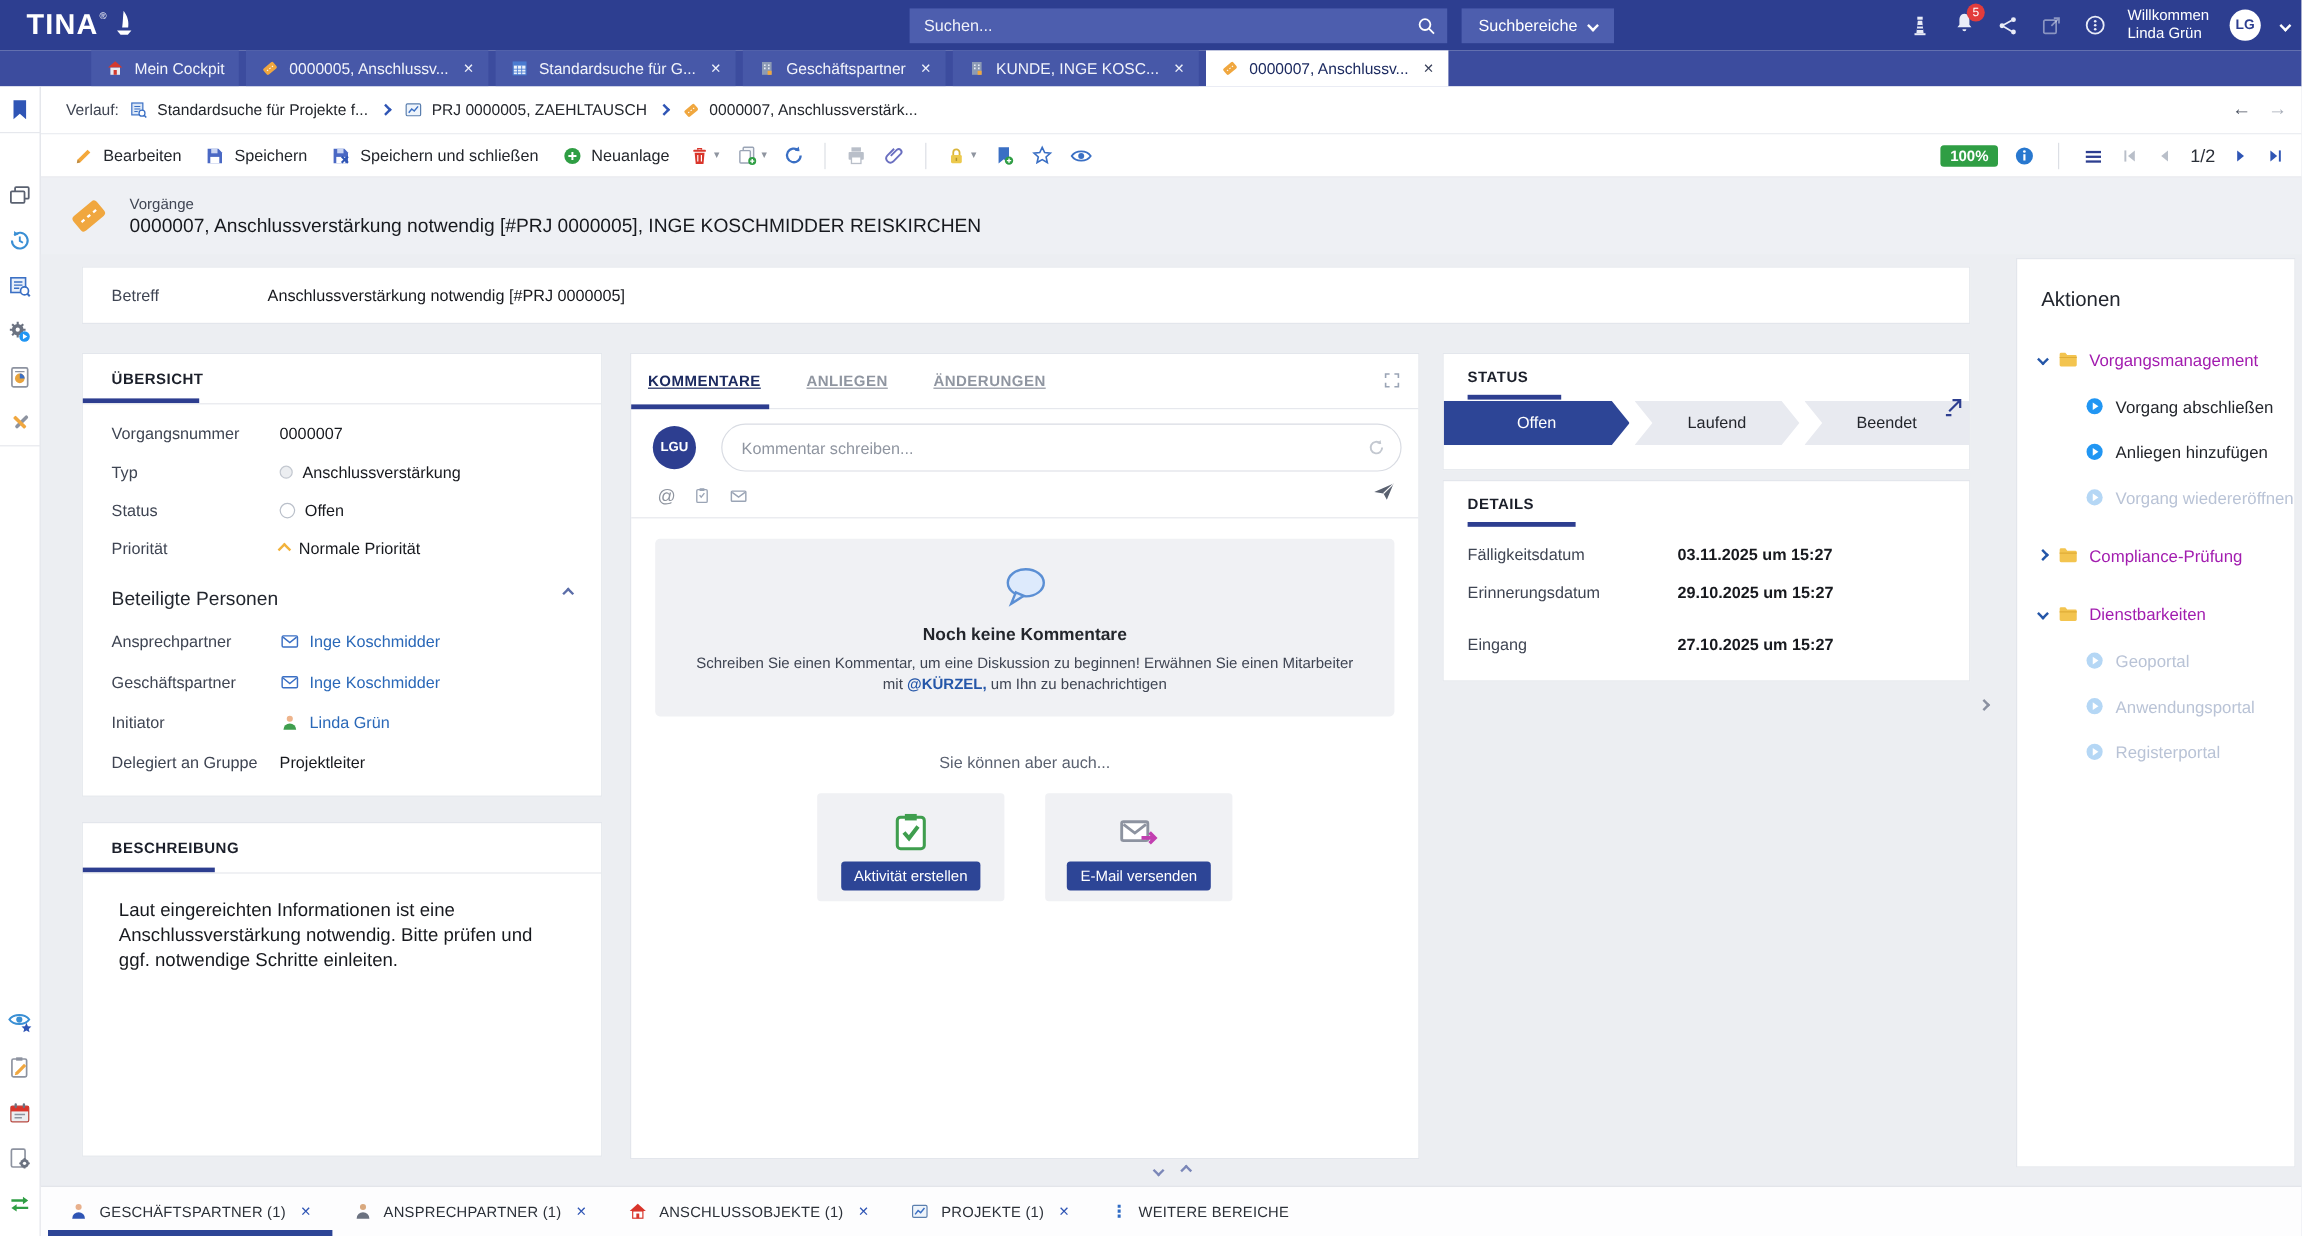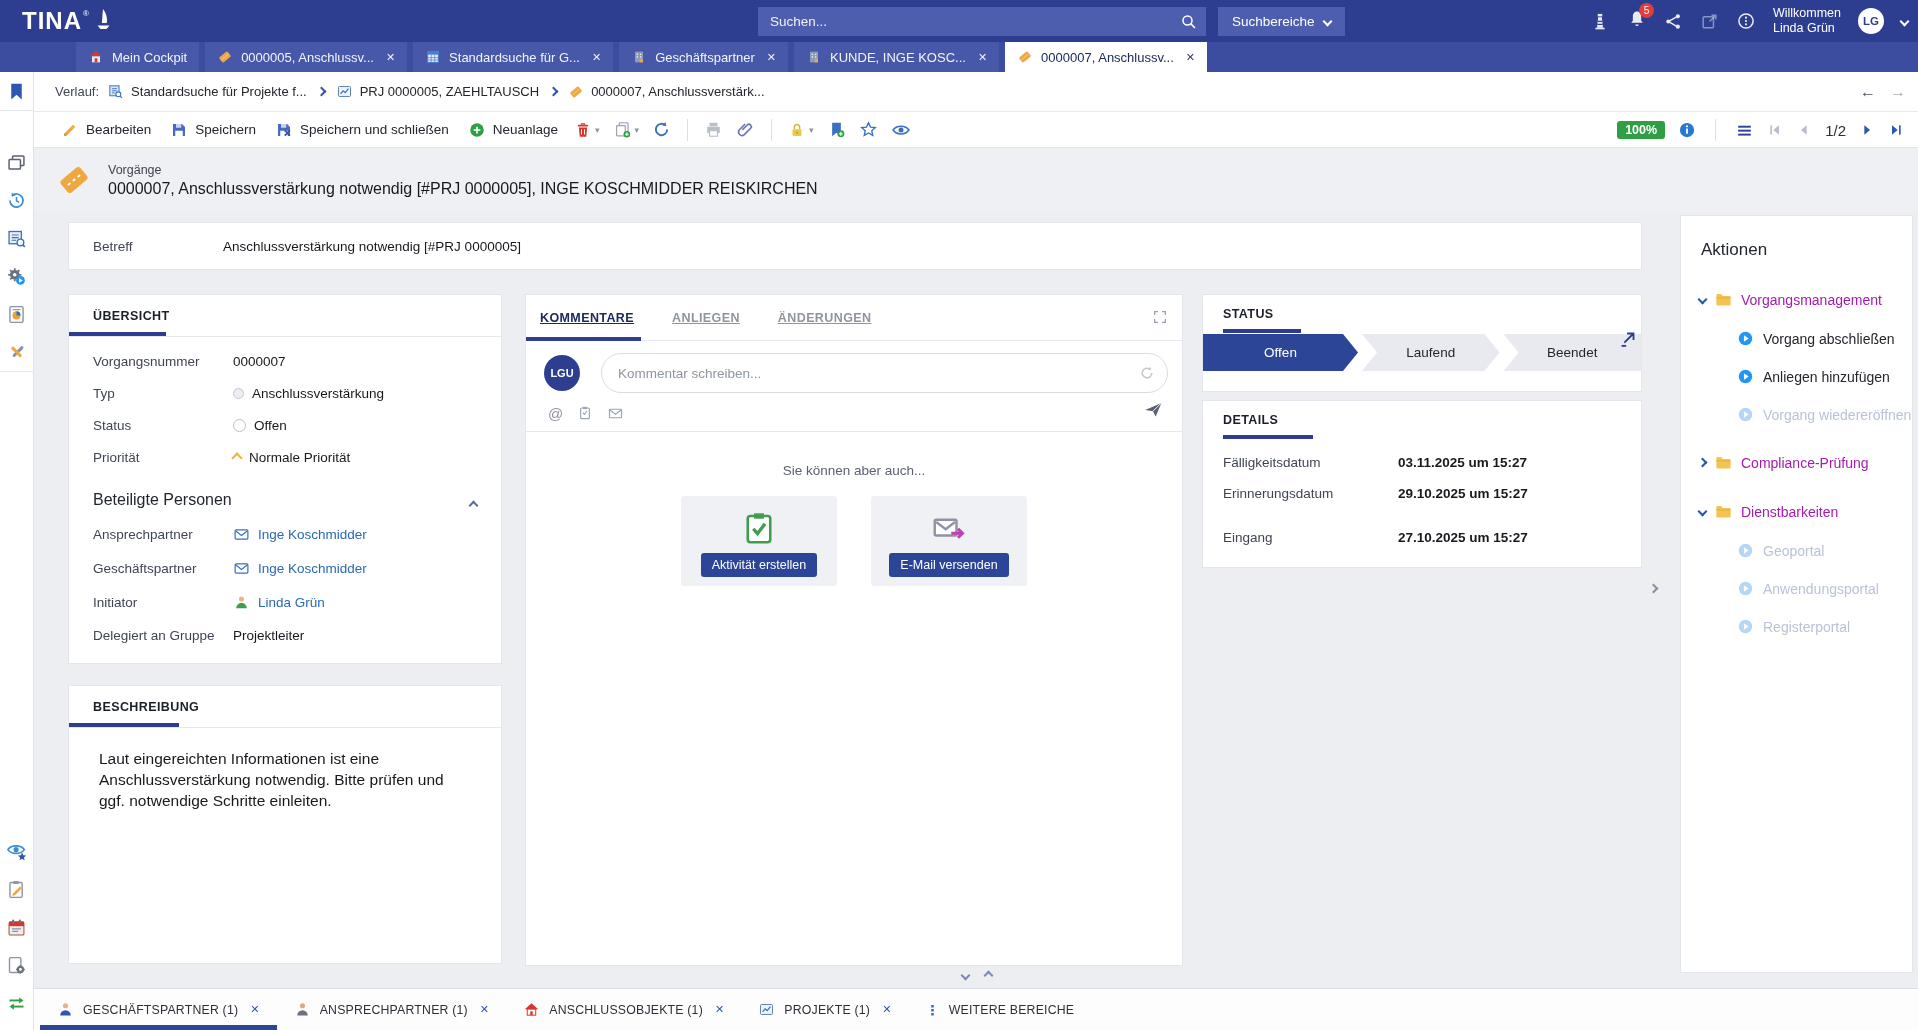--- a/index.html
+++ b/index.html
@@ -81,21 +81,21 @@
   .overview{left:34px;top:82px;width:434px;height:370px;}
   .ovhead{padding:14px 0 0 24px;}
   .ovhead .secbar{width:97px;margin-top:9px;margin-left:-24px;}
   .ovborder{height:1px;background:#e6e8ed;}
   .frow{display:flex;align-items:center;padding-left:24px;margin-top:17px;}
   .frow .lb{width:140px;font-size:13.5px;color:#3f4553;flex:none;}
   .frow .vwrap{display:flex;align-items:center;gap:8px;font-size:13.5px;color:#17191e;}
   .dot{width:11px;height:11px;border-radius:50%;border:1px solid #c3c8d0;background:#eceef1;}
   .ring{width:13px;height:13px;border-radius:50%;border:1.5px solid #b9bfc9;background:#fff;}
   .prio{color:#f2b23c;font-size:13px;font-weight:bold;}
-  .persons-title{display:flex;align-items:flex-end;justify-content:space-between;padding:26px 24px 0 24px;gap:48px;}
+  .persons-title{display:flex;align-items:flex-start;justify-content:space-between;padding:26px 24px 0 24px;gap:48px;}
   .persons-title .t{font-size:16px;color:#22262e;}
   .plink{color:#2a68b8;cursor:pointer;}
   .ptext{color:#17191e;}
 
   
   .desc{left:34px;top:473px;width:434px;height:279px;}
   .desc .body{padding:20px 24px 0 30px;font-size:15.5px;line-height:21px;color:#17191e;width:400px;}
 
   
   .comments{left:491px;top:82px;width:658px;height:672px;}
@@ -856,20 +856,31 @@
           <use href="#i-clipboard" width="16" height="16"></use>
         </svg>
       <svg class="ic" width="17" height="17">
           <use href="#i-envelope" width="17" height="17"></use>
         </svg>
       <svg class="ic sendbtn" width="21" height="21">
           <use href="#i-send" width="21" height="21"></use>
         </svg>
     </div>
     <div class="cdivider"></div>
+    <div class="emptybox">
+      <svg class="ic" width="44" height="40" viewBox="0 0 24 24">
+          <use href="#i-bubble" width="24" height="24"></use>
+        </svg>
+      <div class="ti">Noch keine Kommentare</div>
+      <div class="tx">
+        <span>Schreiben Sie einen Kommentar, um eine Diskussion zu beginnen! Erwähnen Sie einen Mitarbeiter mit</span>
+        <span class="mention">@KÜRZEL,</span>
+        <span>um Ihn zu benachrichtigen</span>
+      </div>
+    </div>
     <div class="alsolbl">Sie können aber auch...</div>
     <div class="cards">
       <div class="card">
         <svg class="ic cicon" width="36" height="36">
             <use href="#i-clipcheck" width="36" height="36"></use>
           </svg>
         <button class="cardbtn">Aktivität erstellen</button>
       </div>
       <div class="card">
         <svg class="ic cicon" width="38" height="36" viewBox="0 0 24 24">

